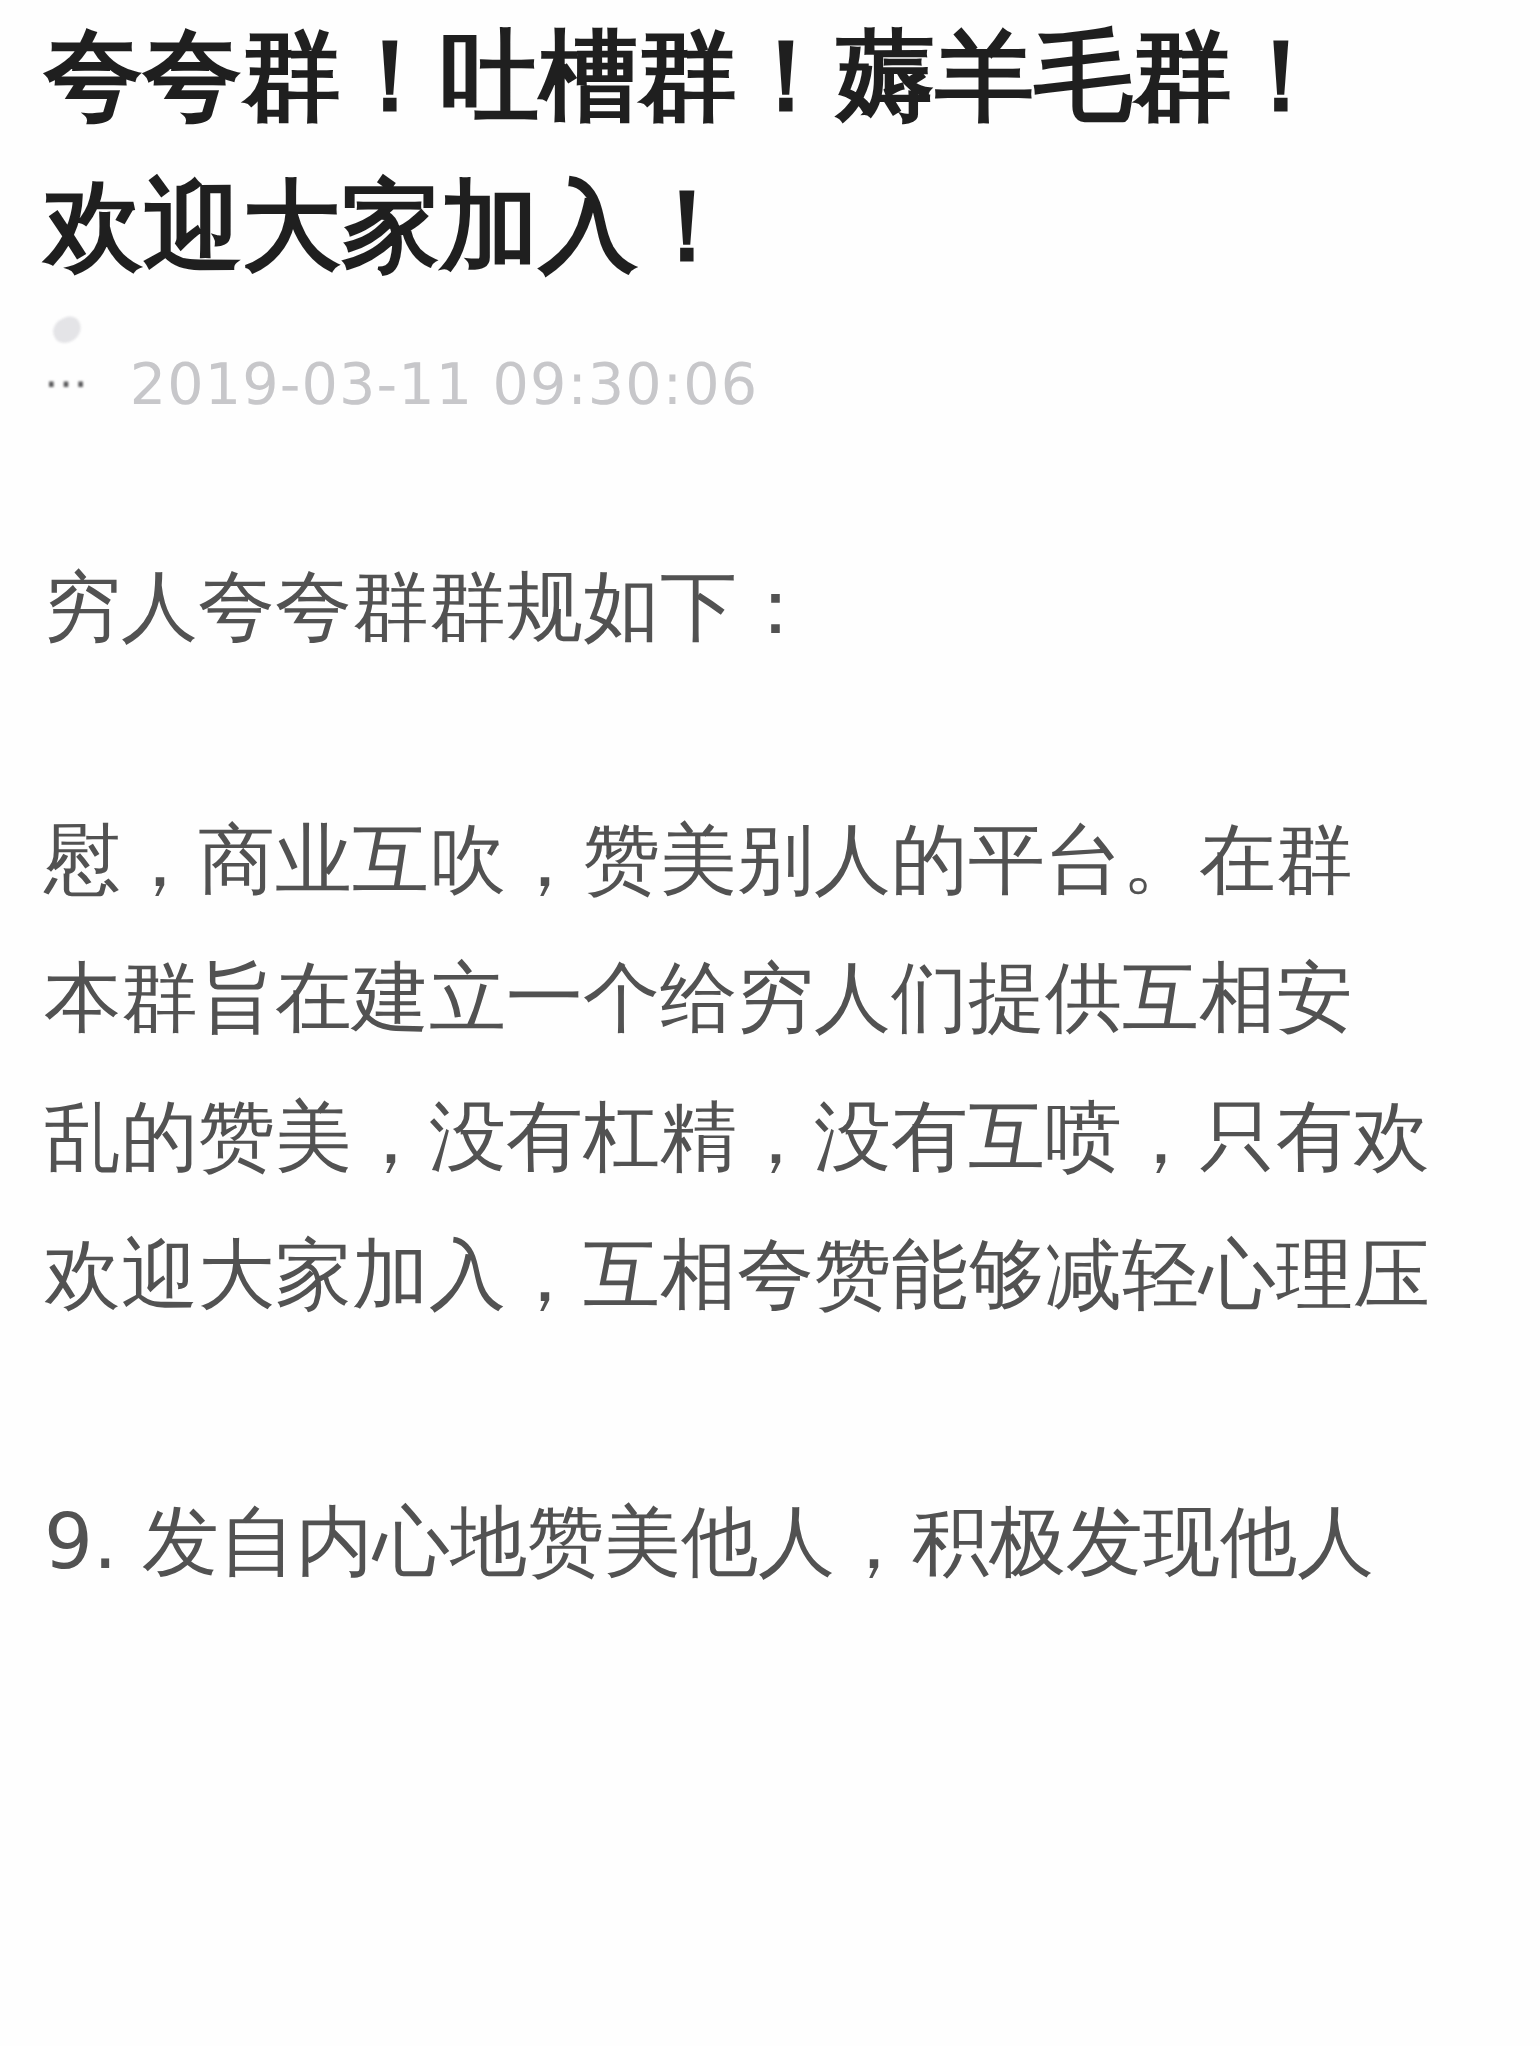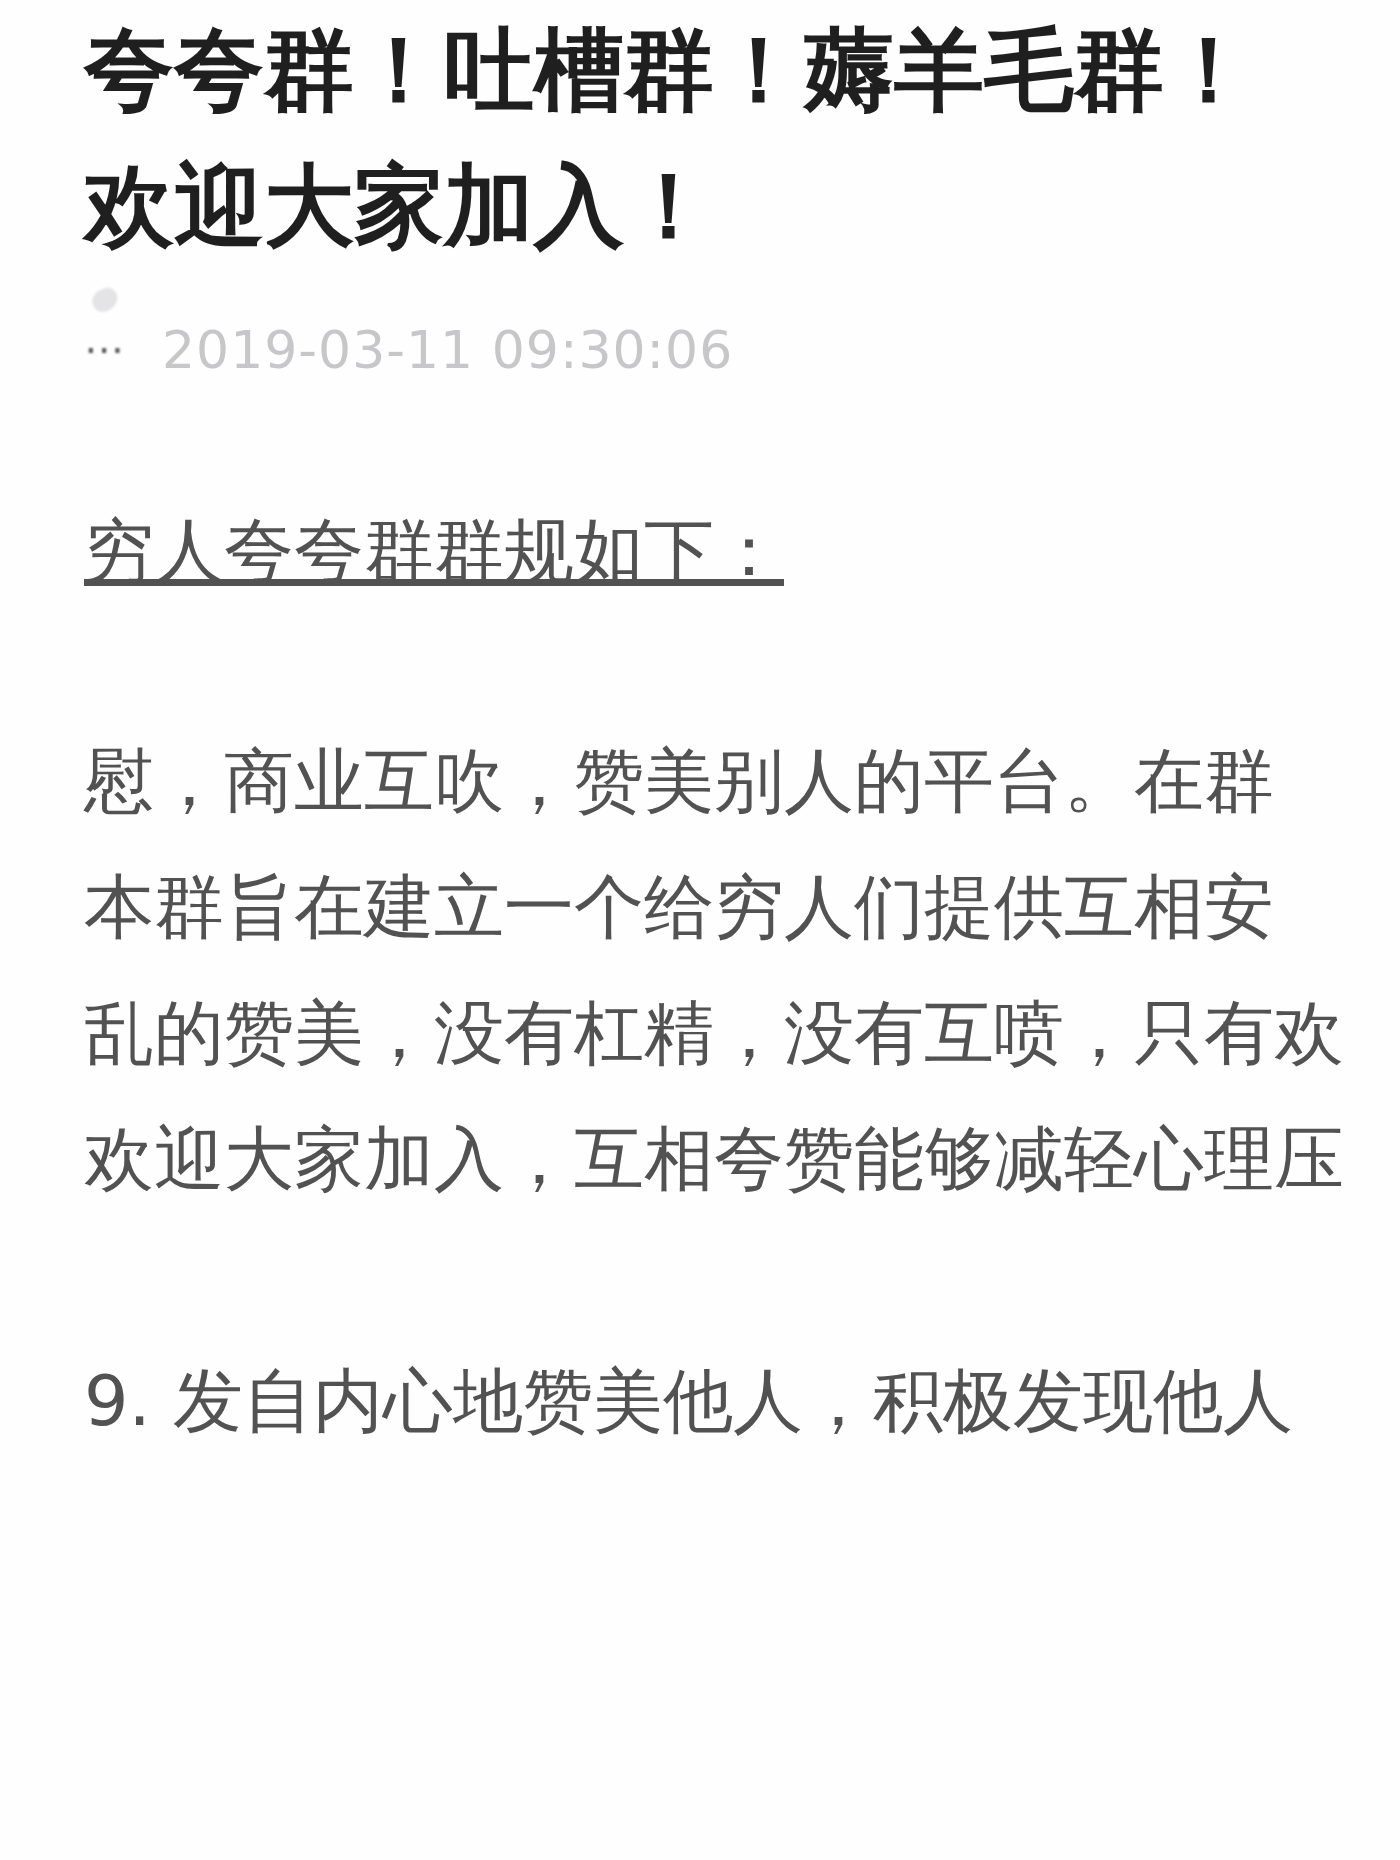--- a/index.html
+++ b/index.html
@@ -11,21 +11,21 @@
     width: 1400px;
     height: 1860px;
     overflow: hidden;
     font-family: "DejaVu Sans", "Liberation Sans", sans-serif;
   }
   .page {
     box-sizing: border-box;
     width: 1400px;
     height: 1860px;
     background: #fefefe;
-    padding: 2px 65px 0 84px;
+    padding: 2px 65px 0 40px;
     overflow: hidden;
   }
   .title {
     margin: 0;
     font-size: 90px;
     line-height: 136px;
     font-weight: 700;
     color: #1f1f1f;
     letter-spacing: 0;
   }
@@ -69,21 +69,21 @@
   .body-para {
     color: #525252;
     font-size: 70px;
     line-height: 126px;
     letter-spacing: 0;
   }
   .body-para .text-line {
     display: block;
     white-space: nowrap;
   }
-  .para-intro { margin-top: 110px; text-decoration: underline; }
+  .para-intro { margin-top: 110px; }
   .para-desc  { margin-top: 104px; }
   .para-rule1 { margin-top: 116px; }
 </style>
 </head>
 <body>
 
 <div class="page">
 
   <h1 class="title">
     <span class="title-line">夸夸群！吐槽群！薅羊毛群！</span>

